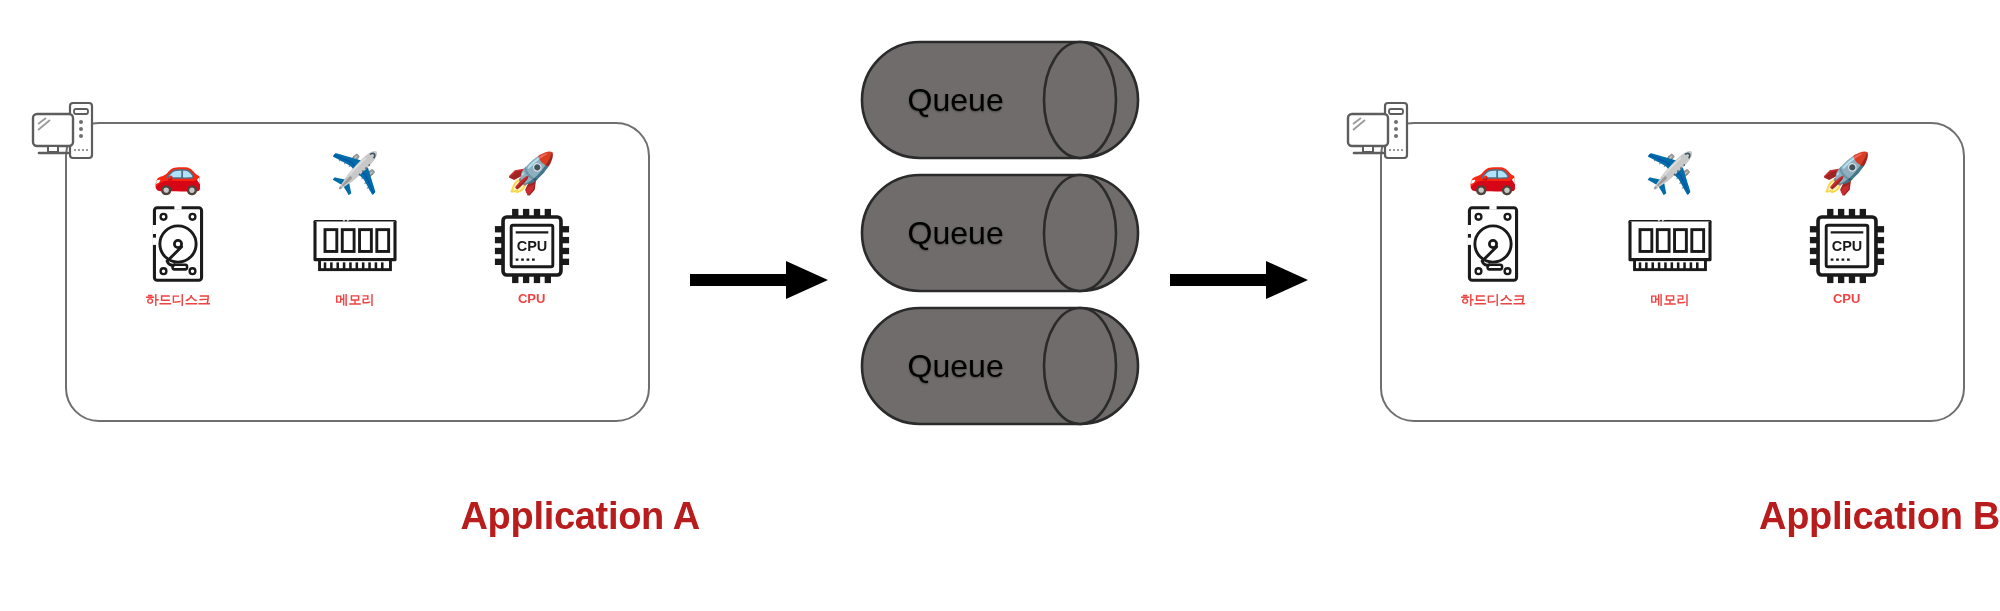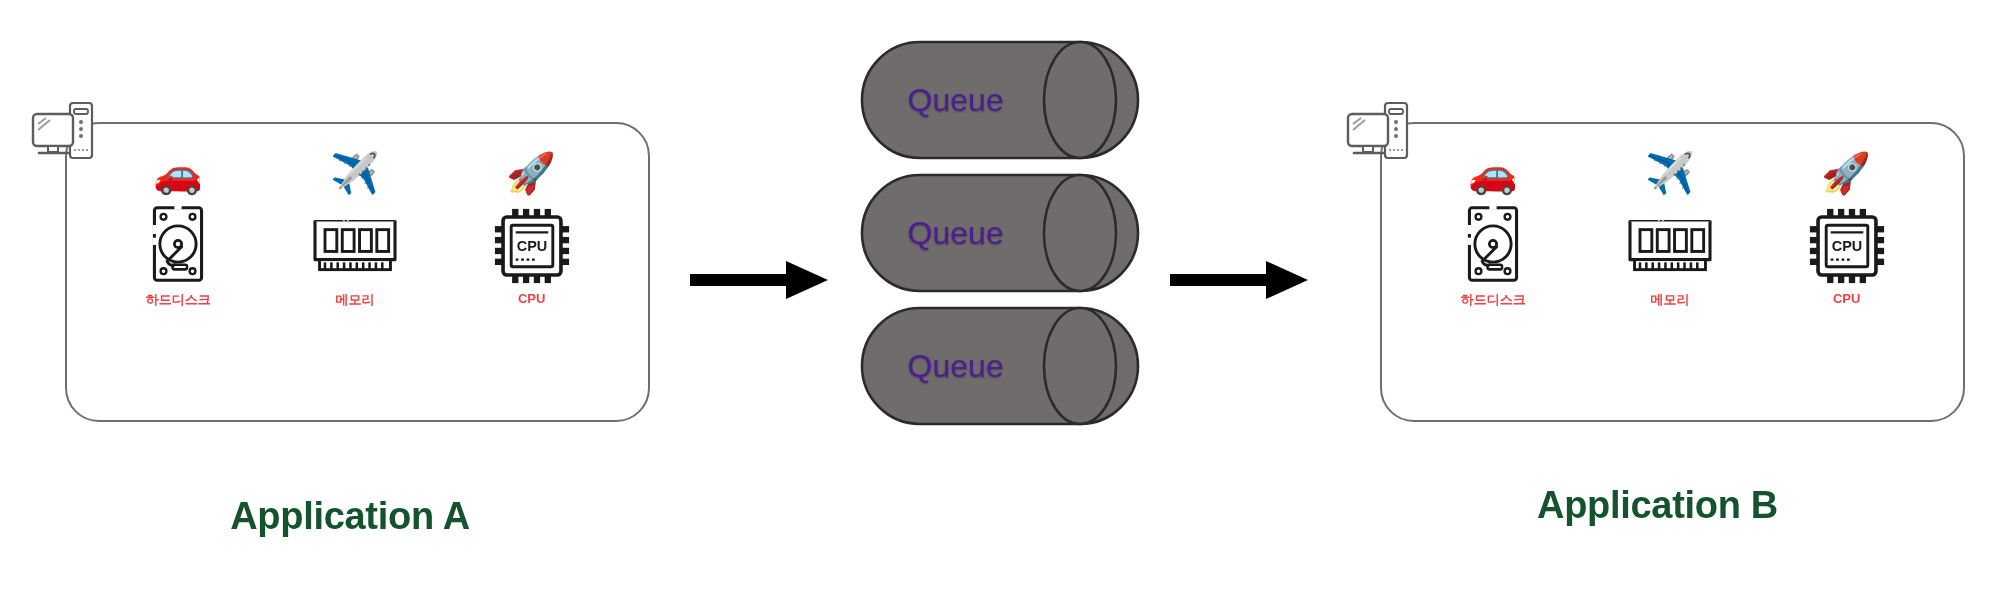--- a/index.html
+++ b/index.html
@@ -15,24 +15,24 @@
   .app-panel { position: absolute; }
   .panel-box {
     position: absolute;
     border: 2px solid #6f6f6f;
     border-radius: 34px;
     background: #ffffff;
   }
   .panel-caption {
     position: absolute;
     width: 100%;
-    text-align: center;
+    text-align: right;
     font-size: 38px;
     font-weight: bold;
-    color: #14532d;
+    color: #b91c1c;
     letter-spacing: -0.3px;
     white-space: nowrap;
   }
 
   
   .computer-icon { position: absolute; left: 30px; top: 100px; width: 66px; height: 64px; }
 
   
   .comp-row { position: absolute; display: flex; }
   .comp-col {
@@ -51,21 +51,21 @@
   }
 
   
   .queue { position: absolute; }
   .queue-svg { display: block; }
   .queue-label {
     position: absolute; top: 0; left: 0;
     width: 100%; height: 100%;
     display: flex; align-items: center;
     padding-left: 17%;
-    font-size: 32px; color: #4c1d95; font-weight: 400;
+    font-size: 32px; color: #000000; font-weight: 400;
     text-shadow: 0 1px 2px rgba(0,0,0,.35);
     pointer-events: none;
   }
 
   
   .arrow { position: absolute; }
 </style>
 </head>
 <body>
 
@@ -317,16 +317,16 @@
             <rect x="19" y="19" width="46" height="46" rx="2" fill="#fff" stroke="#1a1a1a" stroke-width="3.2"></rect>
             <line x1="24" y1="27" x2="60" y2="27" stroke="#1a1a1a" stroke-width="2.6"></line>
             <text x="42" y="48" font-family="'Liberation Sans',sans-serif" font-size="16" font-weight="bold" fill="#1a1a1a" text-anchor="middle">CPU</text>
             <line x1="24" y1="57" x2="48" y2="57" stroke="#1a1a1a" stroke-width="2.6" stroke-dasharray="3 3"></line>
           </svg>
         </span>
         <span class="hw-label">CPU</span>
       </div>
     </div>
 
-    <div class="panel-caption" style="left:0; top:484px;">Application B</div>
+    <div class="panel-caption" style="left:0; top:495px;">Application B</div>
   </div>
 
 </div>
 
 </body></html>

